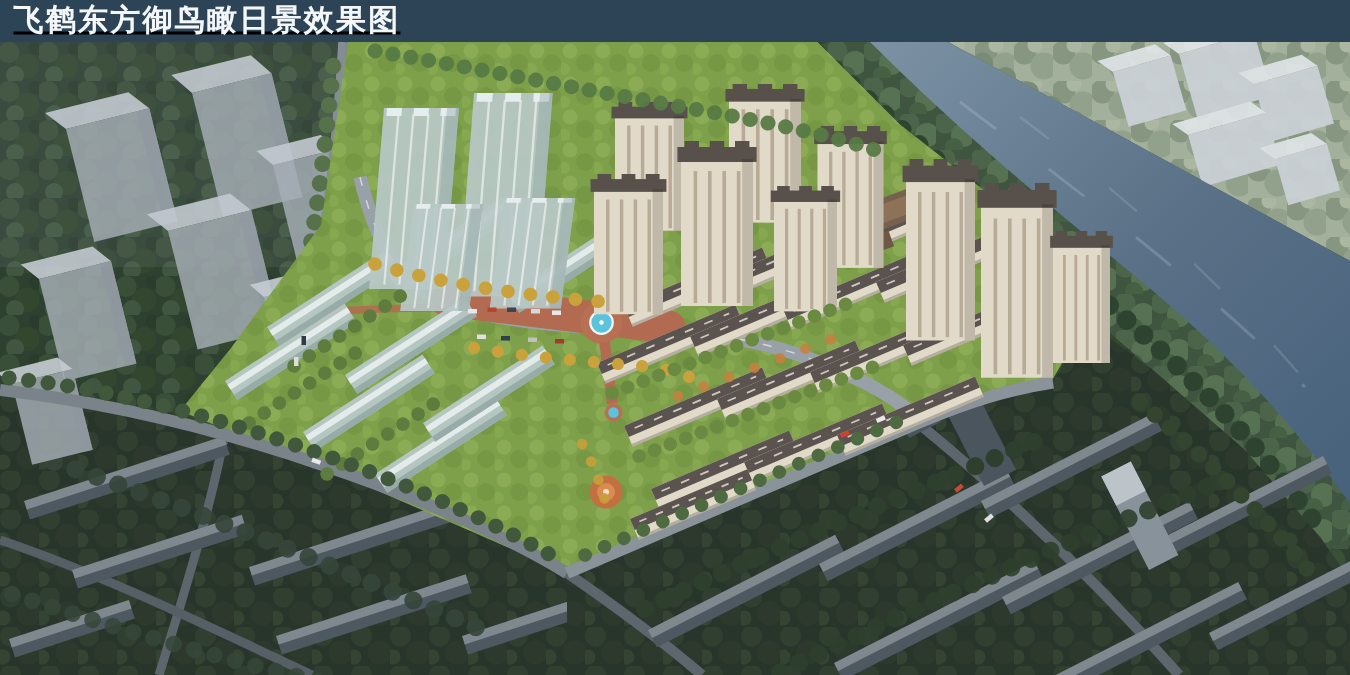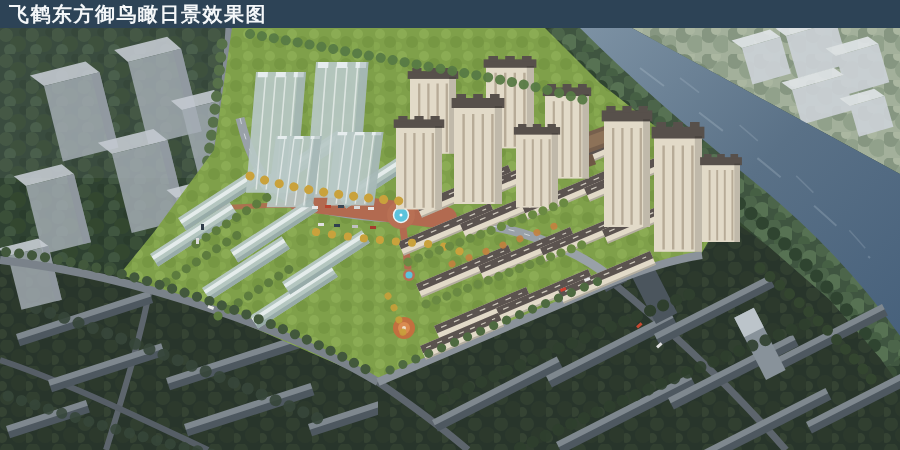--- a/index.html
+++ b/index.html
@@ -1,17 +1,17 @@
 <!DOCTYPE html>
 <html style="--header_bg: #2d4356; --header_text: #f4f7f9; --water: #6e8598; --water_deep: #47607b; --far_bank: #93a287; --forest_dark: #2e4131; --forest_dim: #28352b; --bank_trees: #3f5540; --lawn: #7fa04a; --tree_green: #5f8040; --tree_yellow: #c9a23c; --tree_orange: #c87f3e; --glass_building: #b7c8c6; --cream_wall: #e2dac8; --roof_dark: #57504b; --ghost_building: #a6aeb6; --context_building: #4e5860; --road_light: #99a1a8; --road_dark: #5d656d; --plaza_paving: #b26a50; --pool: #5cc3dc;"><head>
 <meta charset="utf-8">
 <style>
   html,body{margin:0;padding:0;background:#111;}
   .frame{position:relative;width:900px;height:450px;overflow:hidden;background:#2c3e2e;font-family:"Liberation Sans",sans-serif;}
-  .titlebar{position:absolute;top:0;left:0;width:100%;height:28px;background:var(--header_bg,#2d4356);z-index:5;}
+  .titlebar{position:absolute;top:0;left:0;width:100%;height:28px;background:var(--header_bg,#2d4356);z-index:5;text-decoration:underline;}
   .titlebar .t{display:block;padding-left:9px;line-height:29px;font-size:20px;font-weight:bold;letter-spacing:1.5px;color:var(--header_text,#f4f7f9);white-space:nowrap;}
   svg.scene{position:absolute;top:28px;left:0;}
 </style>
 </head>
 <body>
 
 <div class="frame">
 
   <div class="titlebar">
     <span class="t">飞鹤东方御鸟瞰日景效果图</span>

